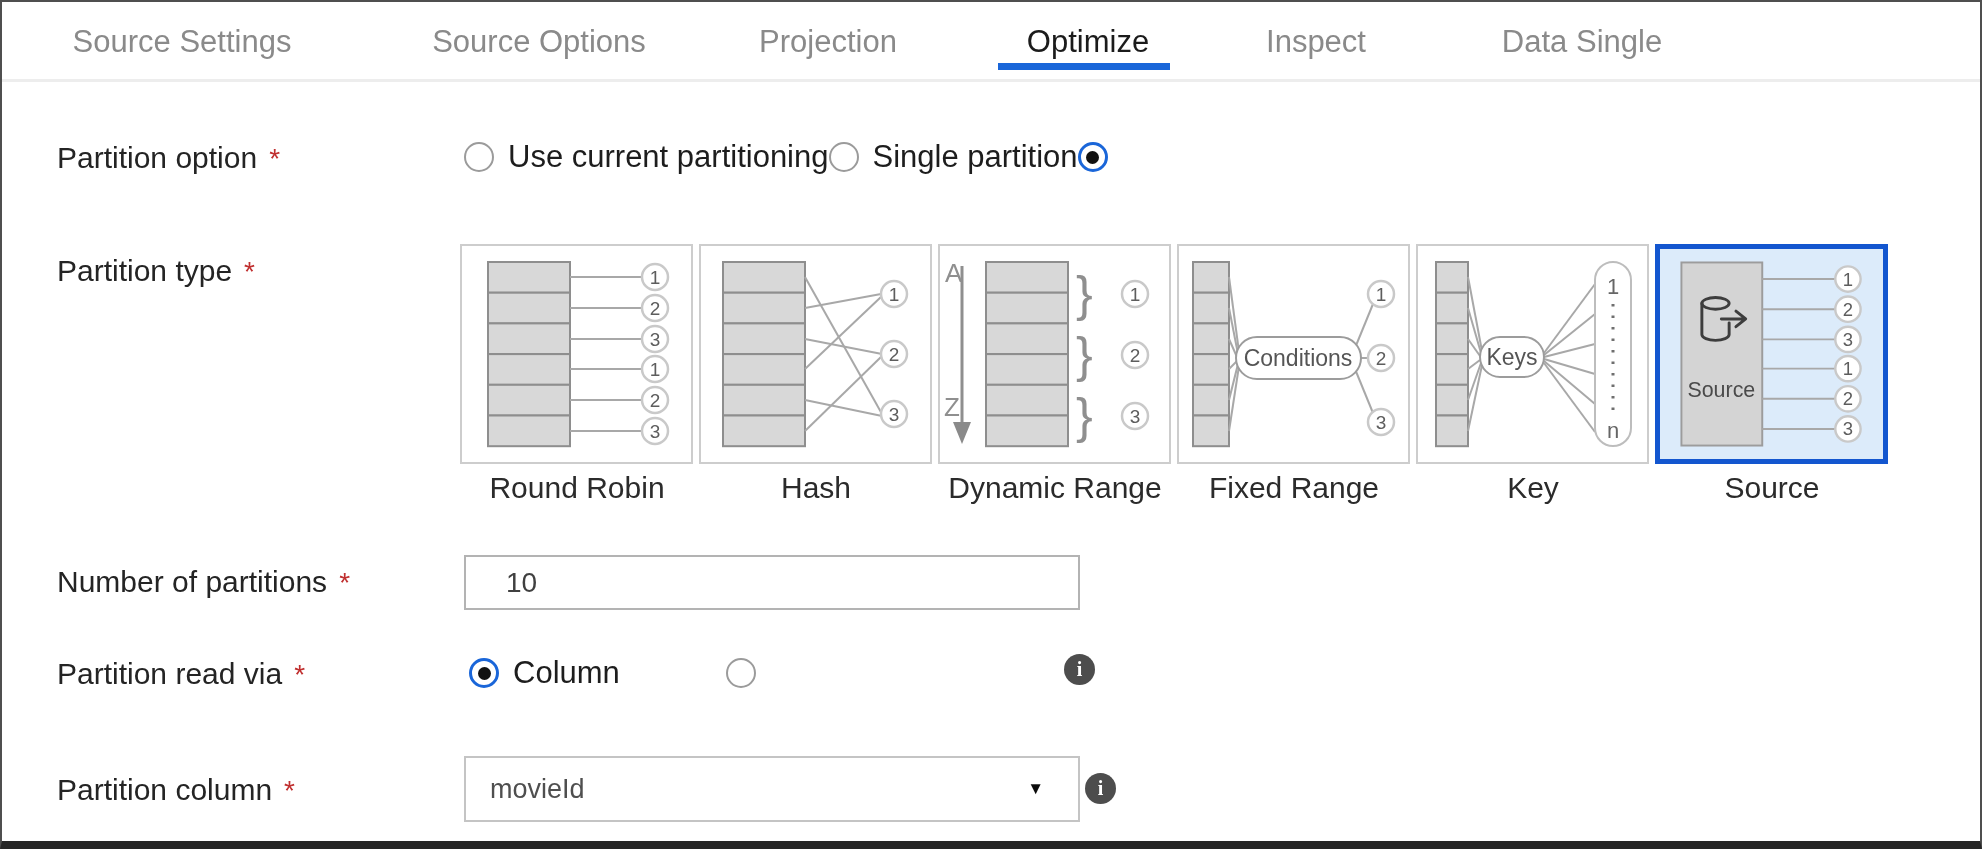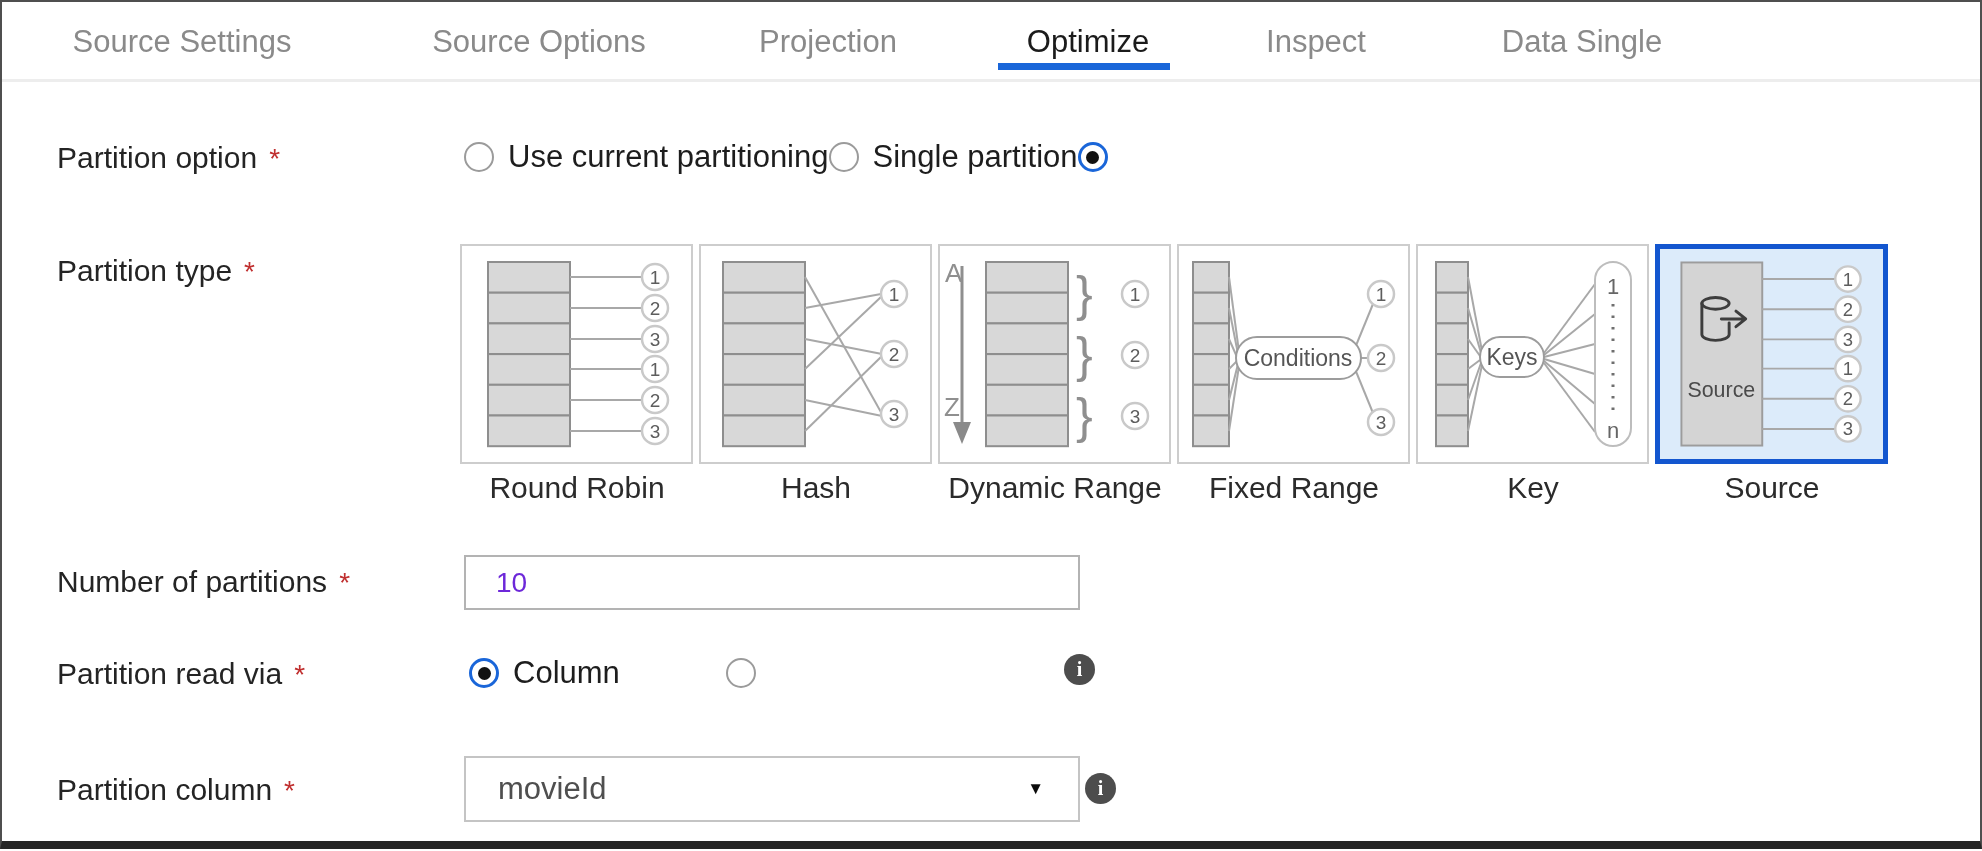--- a/index.html
+++ b/index.html
@@ -52,25 +52,25 @@
   .brace{font-size:50px;fill:#8f8f8f;}
   .pill{fill:#fff;stroke:#9c9c9c;stroke-width:2;}
   .pill-label{font-size:23px;fill:#555;text-anchor:middle;dominant-baseline:central;}
   .capsule{fill:#fff;stroke:#bdbdbd;stroke-width:2;}
   .scale-num{font-size:22px;fill:#666;text-anchor:middle;dominant-baseline:central;}
   .dbicon{stroke:#3d3d3d;stroke-width:3;fill:none;stroke-linecap:round;stroke-linejoin:round;}
   .box-label{font-size:22px;fill:#4a4a4a;text-anchor:middle;dominant-baseline:central;}
   .arrowhead{fill:#8a8a8a;}
   
   #num-partitions{position:absolute;left:462px;top:553px;width:616px;height:55px;box-sizing:border-box;
-    border:2px solid #b3b3b3;font-size:28px;color:#6d28d9;padding:0 0 0 30px;outline:none;background:#fff;
+    border:2px solid #b3b3b3;font-size:28px;color:#404040;padding:0 0 0 40px;outline:none;background:#fff;
     font-family:"Liberation Sans",sans-serif;}
   #partition-column-dd{position:absolute;left:462px;top:754px;width:616px;height:66px;box-sizing:border-box;
     border:2px solid #c4c4c4;background:#fff;display:flex;align-items:center;cursor:pointer;}
-  .dd-value{padding-left:32px;font-size:31px;color:#4f4f4f;flex:1;}
+  .dd-value{padding-left:24px;font-size:27px;color:#4f4f4f;flex:1;}
   .dd-caret{padding-right:34px;font-size:17px;color:#0b0b0b;}
 </style>
 </head>
 <body>
 
 <div class="screen">
 
   <nav>
     <div class="tab t0">Source Settings</div>
     <div class="tab t1">Source Options</div>

